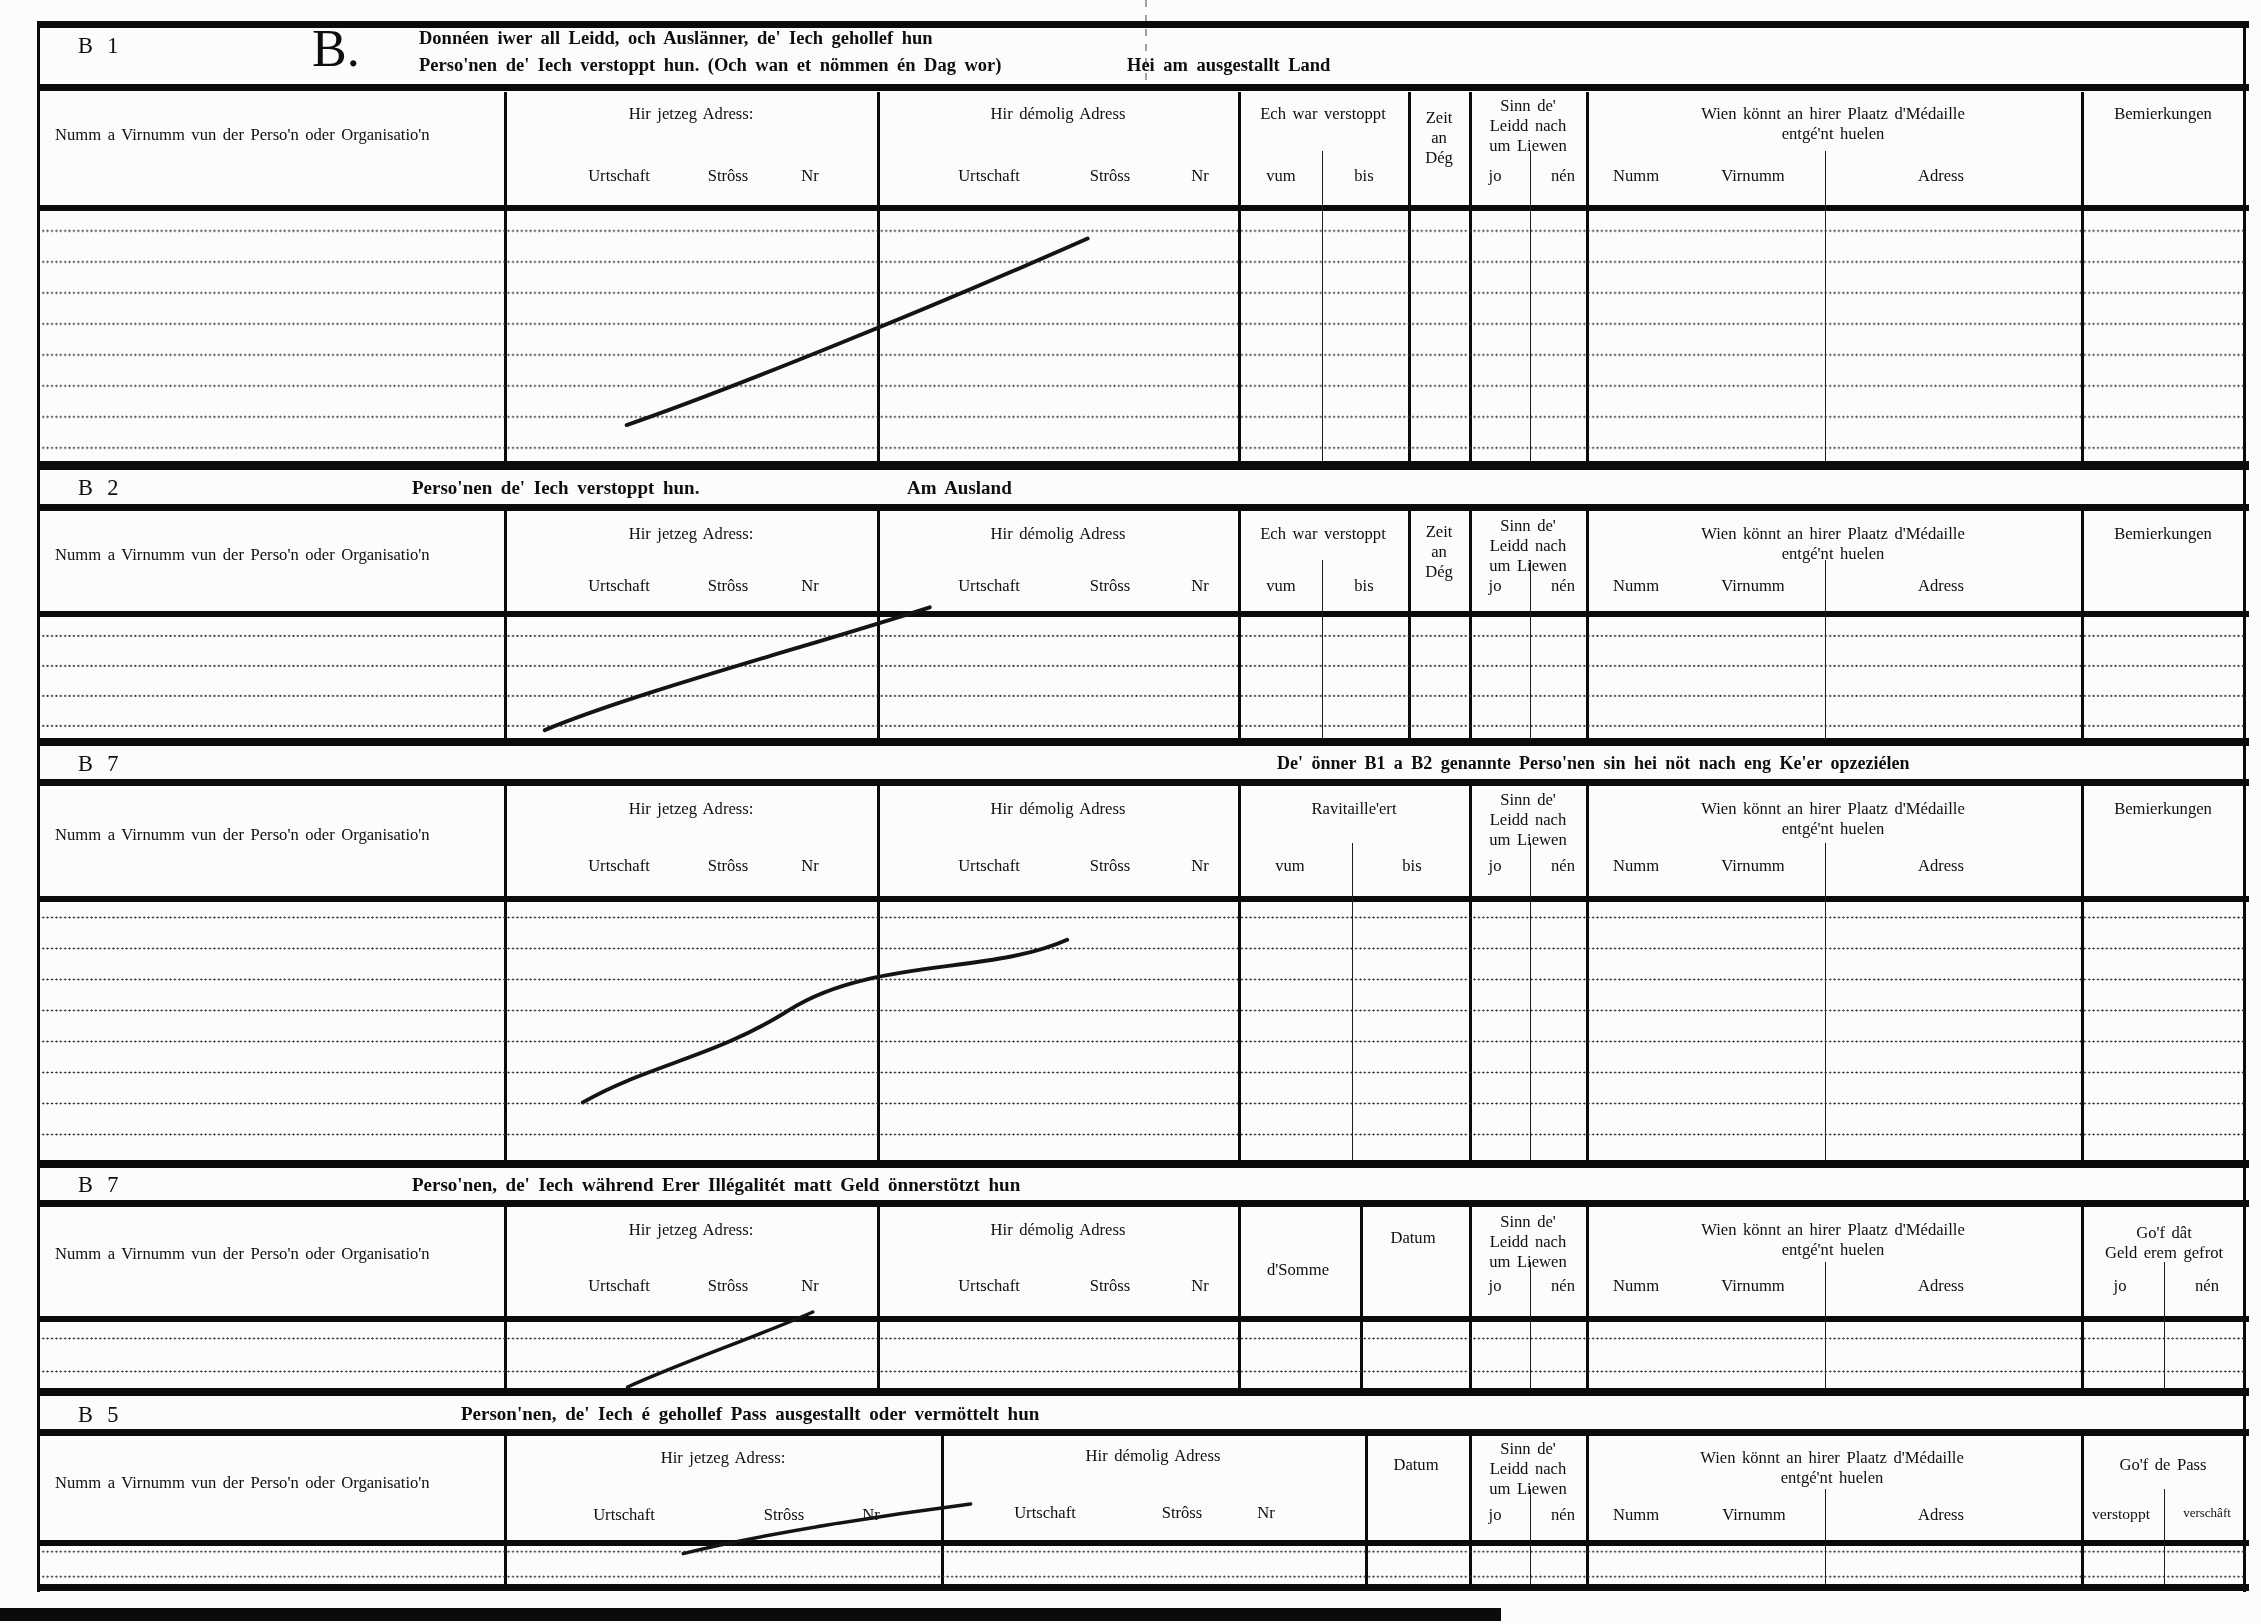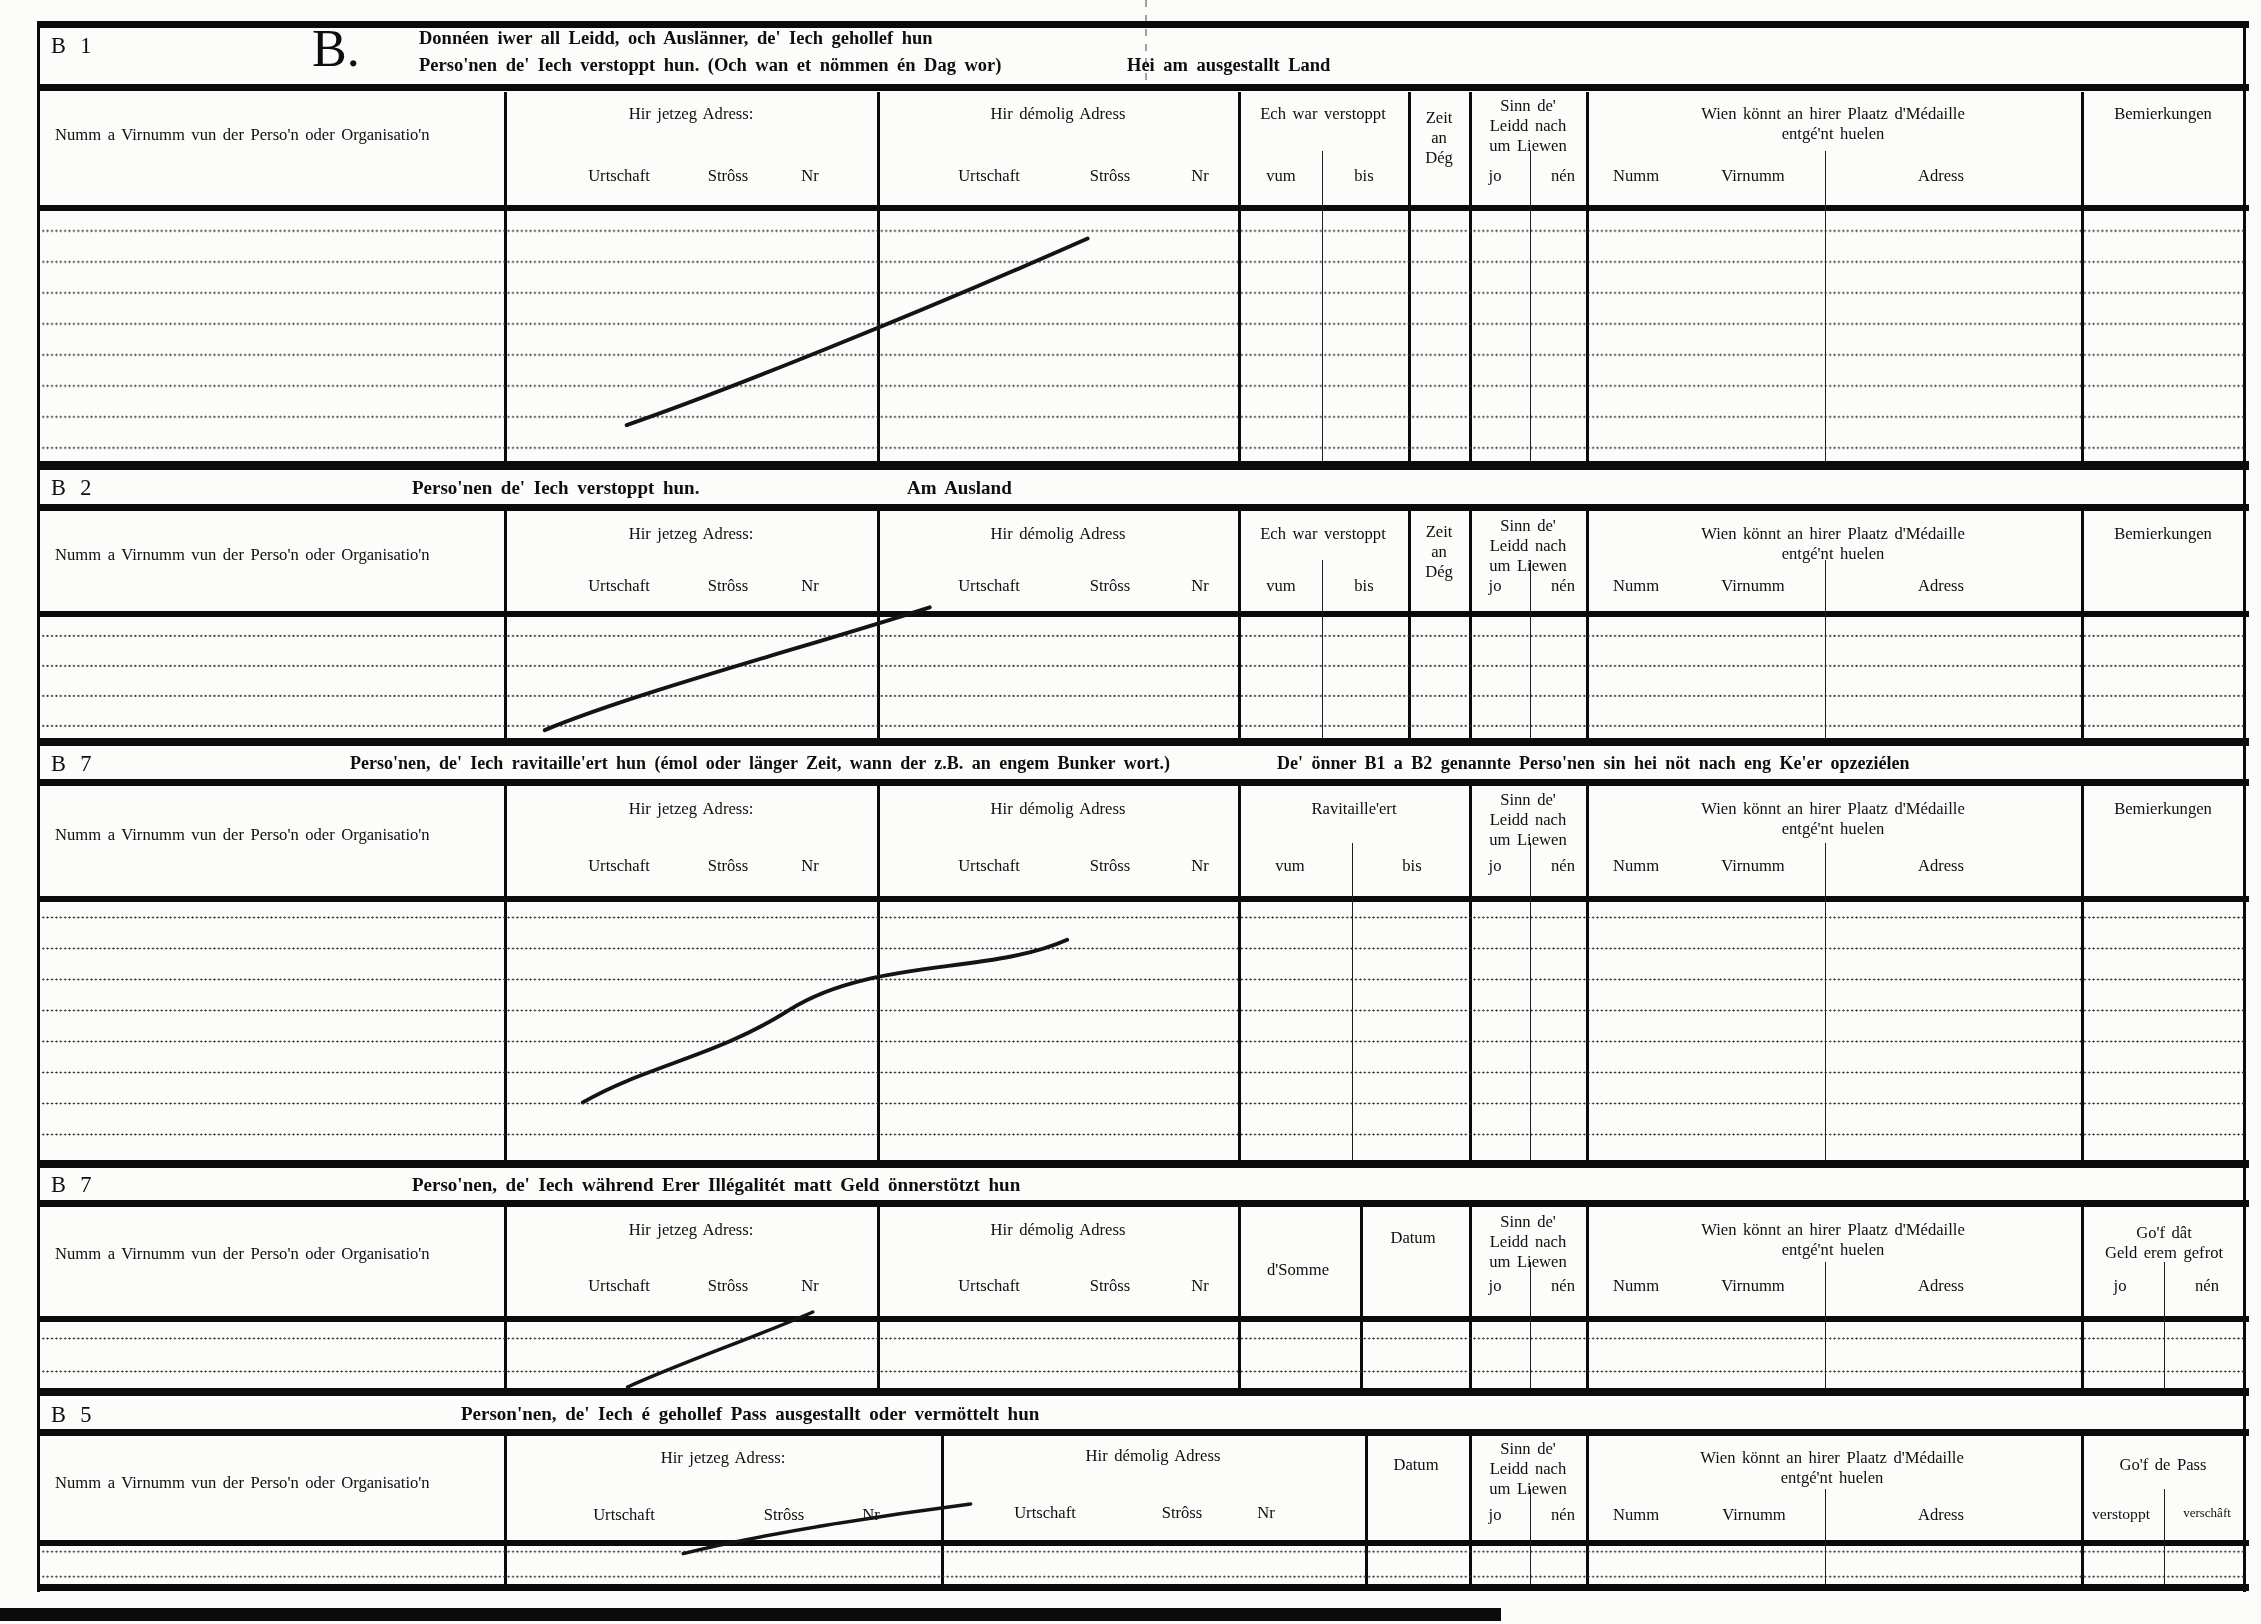--- a/index.html
+++ b/index.html
@@ -7,21 +7,21 @@
         font-family:"Liberation Serif", serif;color:#0e0e0e;overflow:hidden;}
   .grp{position:absolute;left:0;top:0;width:100%;height:100%;}
   .bar{position:absolute;left:37px;width:2212px;height:7.3px;background:#0b0b0b;}
   .hbar{height:5.8px;}
   .v{position:absolute;width:3.4px;background:#0b0b0b;}
   .tv{width:1px;background:#1e1e1e;}
   .lbl{position:absolute;font-size:16.6px;line-height:1.2;white-space:nowrap;word-spacing:2.4px;}
   .c{transform:translateX(-50%);text-align:center;}
   .stack{white-space:normal;}
   .title{font-size:19px;font-weight:bold;word-spacing:3.9px;}
-  .secid{font-size:22.4px;word-spacing:8.8px;}
+  .secid{font-size:22.4px;word-spacing:8.8px;margin-left:27px;}
   .bigB{font-size:52px;line-height:.95;font-weight:400;}
   .dotted{position:absolute;left:41px;width:2203px;
           background-image:radial-gradient(circle,#2a2a2a 0.8px,transparent 1.2px);}
   .fold{position:absolute;width:1.5px;opacity:.55;
         background:repeating-linear-gradient(to bottom,#555 0 6.8px,transparent 6.8px 14.6px);}
   .strikes{position:absolute;left:0;top:0;pointer-events:none;}
 </style>
 </head>
 <body>
 
@@ -143,21 +143,20 @@
     <div class="v" style="left:2081px;top:511px;height:227px"></div>
     <div class="v tv" style="left:1322px;top:560px;height:178px"></div>
     <div class="v tv" style="left:1530px;top:560px;height:178px"></div>
     <div class="v tv" style="left:1825px;top:560px;height:178px"></div>
     <div class="dotted" style="top:616px;height:122px;background-size:4.4px 30px;background-position:0 4.9px"></div>
     <div class="bar" style="top:738px;height:8.3px"></div>
   </div>
 
   <div class="grp">
     <div class="lbl secid" style="left:51px;top:751px">B 7</div>
-    <div class="lbl title" style="left:350px;top:753px;font-size:18px">Perso'nen, de' Iech ravitaille'ert hun (émol oder länger Zeit, wann der z.B. an engem Bunker wort.)</div>
     <div class="lbl title" style="left:1277px;top:753px;font-size:18px">De' önner B1 a B2 genannte Perso'nen sin hei nöt nach eng Ke'er opzeziélen</div>
     <div class="bar" style="top:779px"></div>
 
     <div class="lbl" style="left:55px;top:825px">Numm a Virnumm vun der Perso'n oder Organisatio'n</div>
     <div class="lbl c" style="left:691px;top:799px">Hir jetzeg Adress:</div>
     <div class="lbl c" style="left:619px;top:856px">Urtschaft</div>
     <div class="lbl c" style="left:728px;top:856px">Strôss</div>
     <div class="lbl c" style="left:810px;top:856px">Nr</div>
     <div class="lbl c" style="left:1058px;top:799px">Hir démolig Adress</div>
     <div class="lbl c" style="left:989px;top:856px">Urtschaft</div>

